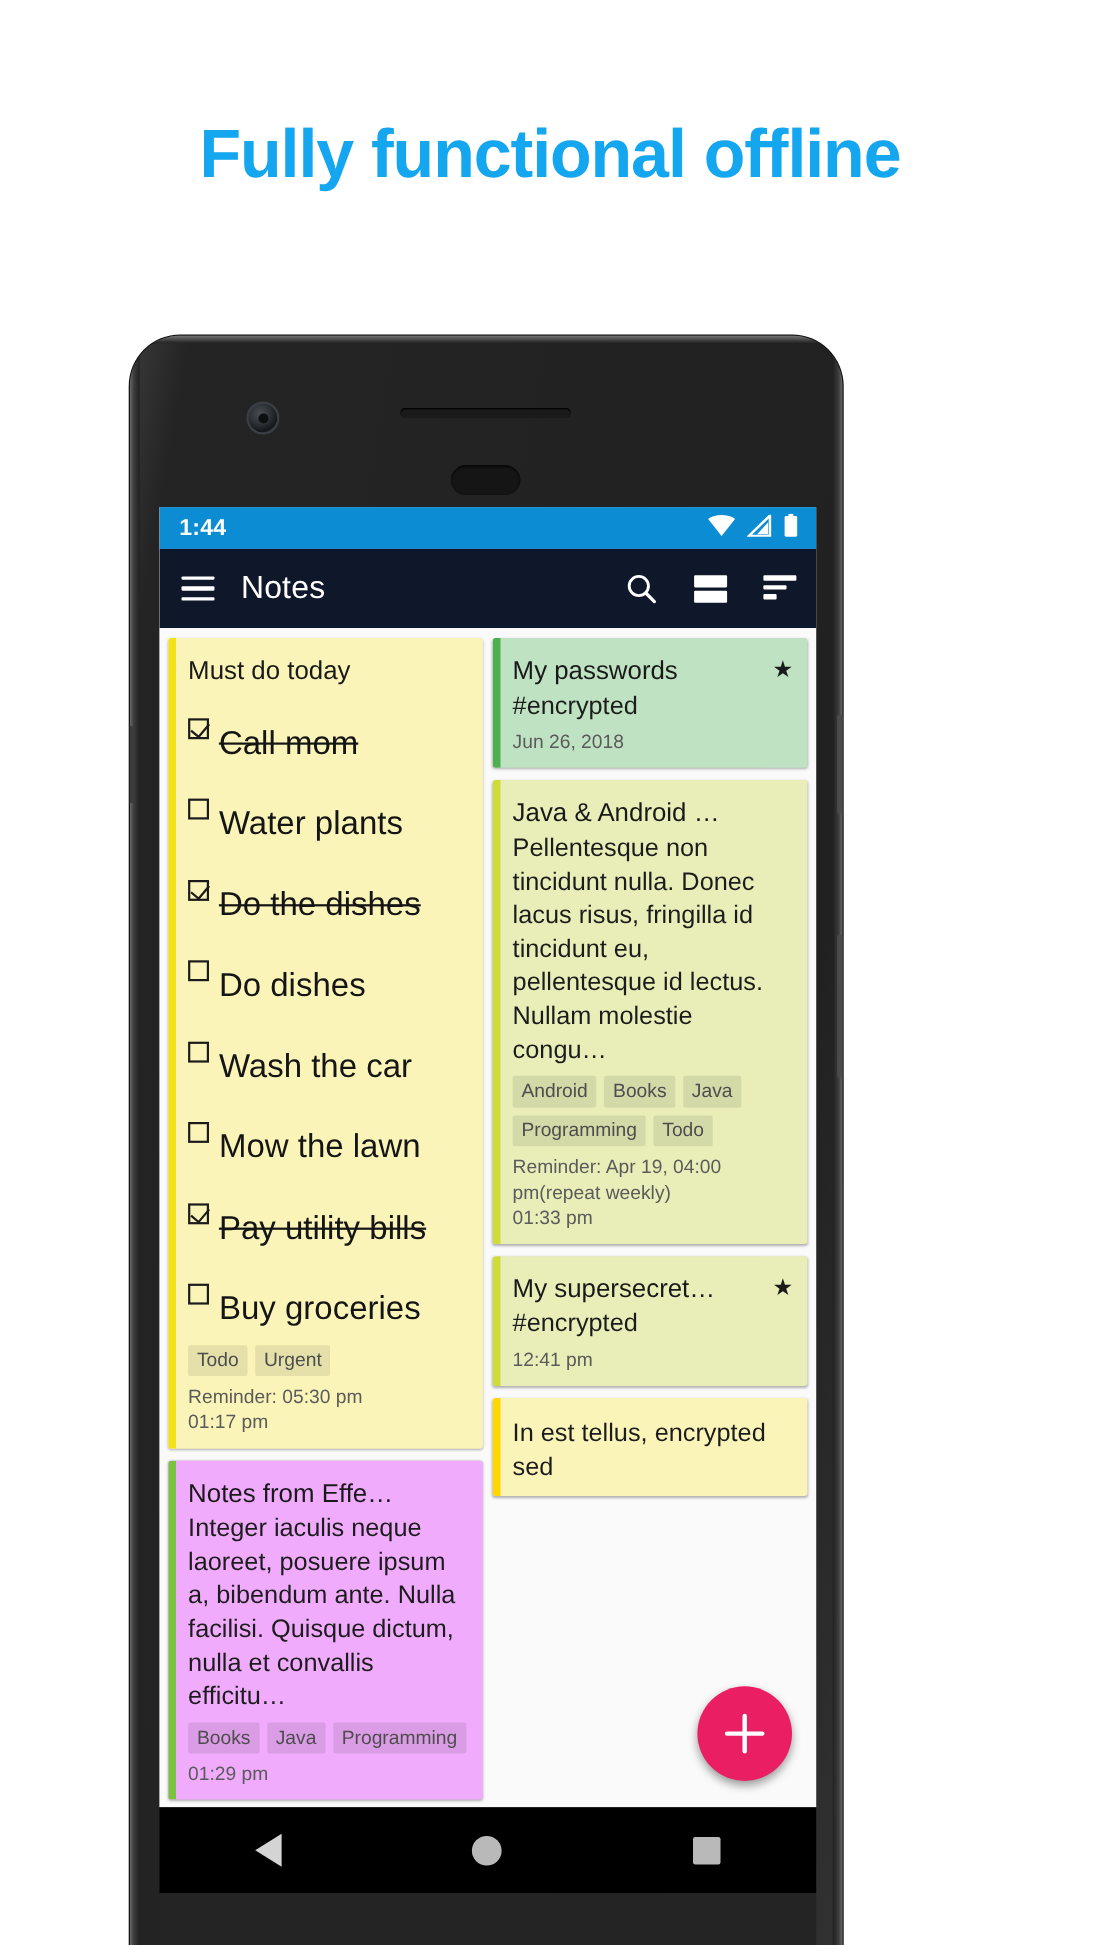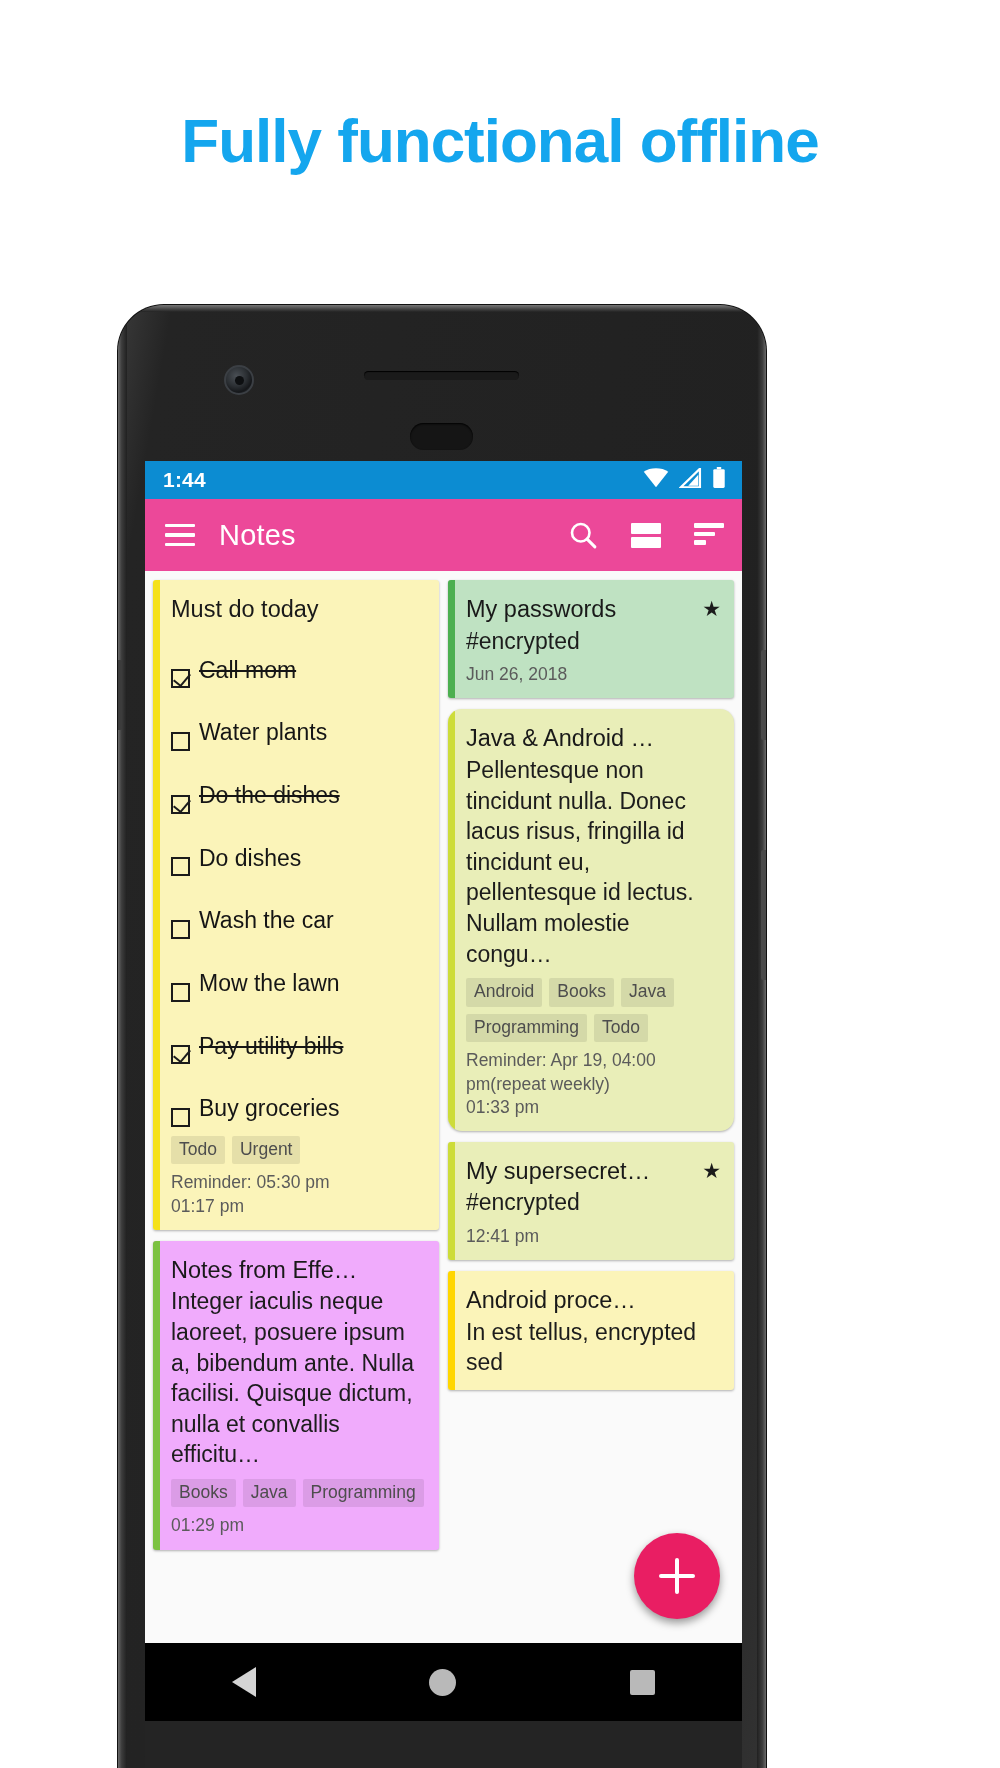--- a/index.html
+++ b/index.html
@@ -96,21 +96,21 @@
     display:flex; align-items:center;
     padding: 0 16px 0 18px;
     color:#fff;
     font-weight:bold;
   }
   .status-time { font-size:21px; letter-spacing:0.2px; }
   .status-icons { margin-left:auto; display:flex; align-items:center; gap:10px; }
 
   
   .appbar {
-    height:72px; background:#ec4899;
+    height:72px; background:#0f172a;
     display:flex; align-items:center;
     padding: 0 18px 0 20px;
     color:#fff;
   }
   .menu-icon { width:30px; height:22px; display:flex; flex-direction:column; justify-content:space-between; cursor:pointer; }
   .menu-icon span { display:block; height:3.4px; background:#fff; border-radius:1px; }
   .appbar-title { font-size:29px; margin-left:24px; font-weight:400; letter-spacing:0.2px; }
   .appbar-actions { margin-left:auto; display:flex; align-items:center; gap:33px; }
 
   .icon-search { width:30px; height:30px; }
@@ -149,21 +149,21 @@
     white-space:nowrap; overflow:hidden;
     padding-right:4px;
   }
   .note-title-row { display:flex; align-items:flex-start; }
   .note-title-row .note-title { flex:1; min-width:0; }
   .star { font-size:21px; color:#1b1b1b; line-height:1.2; margin-left:4px; }
 
   .note-body { font-size:23px; color:#1c1c1c; line-height:1.33; }
 
   .check-list { margin-top:1px; }
-  .check-item { font-size:23px; color:#151515; line-height:1.55; display:flex; align-items:flex-end; gap:9px; white-space:nowrap;margin-top:27px;}
+  .check-item { font-size:30px; color:#151515; line-height:1.55; display:flex; align-items:flex-start; gap:9px; white-space:nowrap;margin-top:27px;}
   .cbox { display:inline-block; width:19px; height:19px; border:2.2px solid #1b1b1b; position:relative; flex:0 0 auto;}
   .cbox.checked::after{
     content:""; position:absolute; left:4px; top:-1px; width:8px; height:14px;
     border-right:2.4px solid #1b1b1b; border-bottom:2.4px solid #1b1b1b;
     transform: rotate(40deg);
   }
   .done { text-decoration: line-through; text-decoration-thickness: 2.2px; }
 
   .tags { display:flex; flex-wrap:wrap; gap:7px; margin-top:9px; }
   .tag {
@@ -342,21 +342,21 @@
       <div class="col" id="col-right">
           <div class="note" style="background: rgb(191, 226, 194);">
             <div class="note-stripe" style="background: rgb(76, 175, 80);"></div>
             <div class="note-title-row">
               <div class="note-title">My passwords</div>
               <div class="star">★</div>
             </div>
             <div class="note-body">#encrypted</div>
             <div class="time" style="margin-top: 7px;">Jun 26, 2018</div>
           </div>
-          <div class="note" style="background: rgb(233, 238, 184); border-radius: 14px;">
+          <div class="note" style="background: rgb(233, 238, 184);">
             <div class="note-stripe" style="background: rgb(205, 220, 57);"></div>
             <div class="note-title-row">
               <div class="note-title">Java &amp; Android …</div>
             </div>
             <div class="note-body">Pellentesque non tincidunt nulla. Donec lacus risus, fringilla id tincidunt eu, pellentesque id lectus. Nullam molestie congu…</div>
             <div class="tags">
               <span class="tag">Android</span>
               <span class="tag">Books</span>
               <span class="tag">Java</span>
               <span class="tag">Programming</span>
@@ -369,23 +369,20 @@
             <div class="note-stripe" style="background: rgb(205, 220, 57);"></div>
             <div class="note-title-row">
               <div class="note-title">My supersecret…</div>
               <div class="star">★</div>
             </div>
             <div class="note-body">#encrypted</div>
             <div class="time" style="margin-top: 7px;">12:41 pm</div>
           </div>
           <div class="note" style="background: rgb(251, 244, 185);">
             <div class="note-stripe" style="background: rgb(255, 214, 0);"></div>
-            <div class="note-title-row">
-              <div class="note-title">Android proce…</div>
-            </div>
             <div class="note-body">In est tellus, encrypted sed</div>
           </div>
         </div>
 
       <div class="fab"></div>
     </div>
   </div>
 
   <div class="navbar">
     <div class="nav-back"></div>

